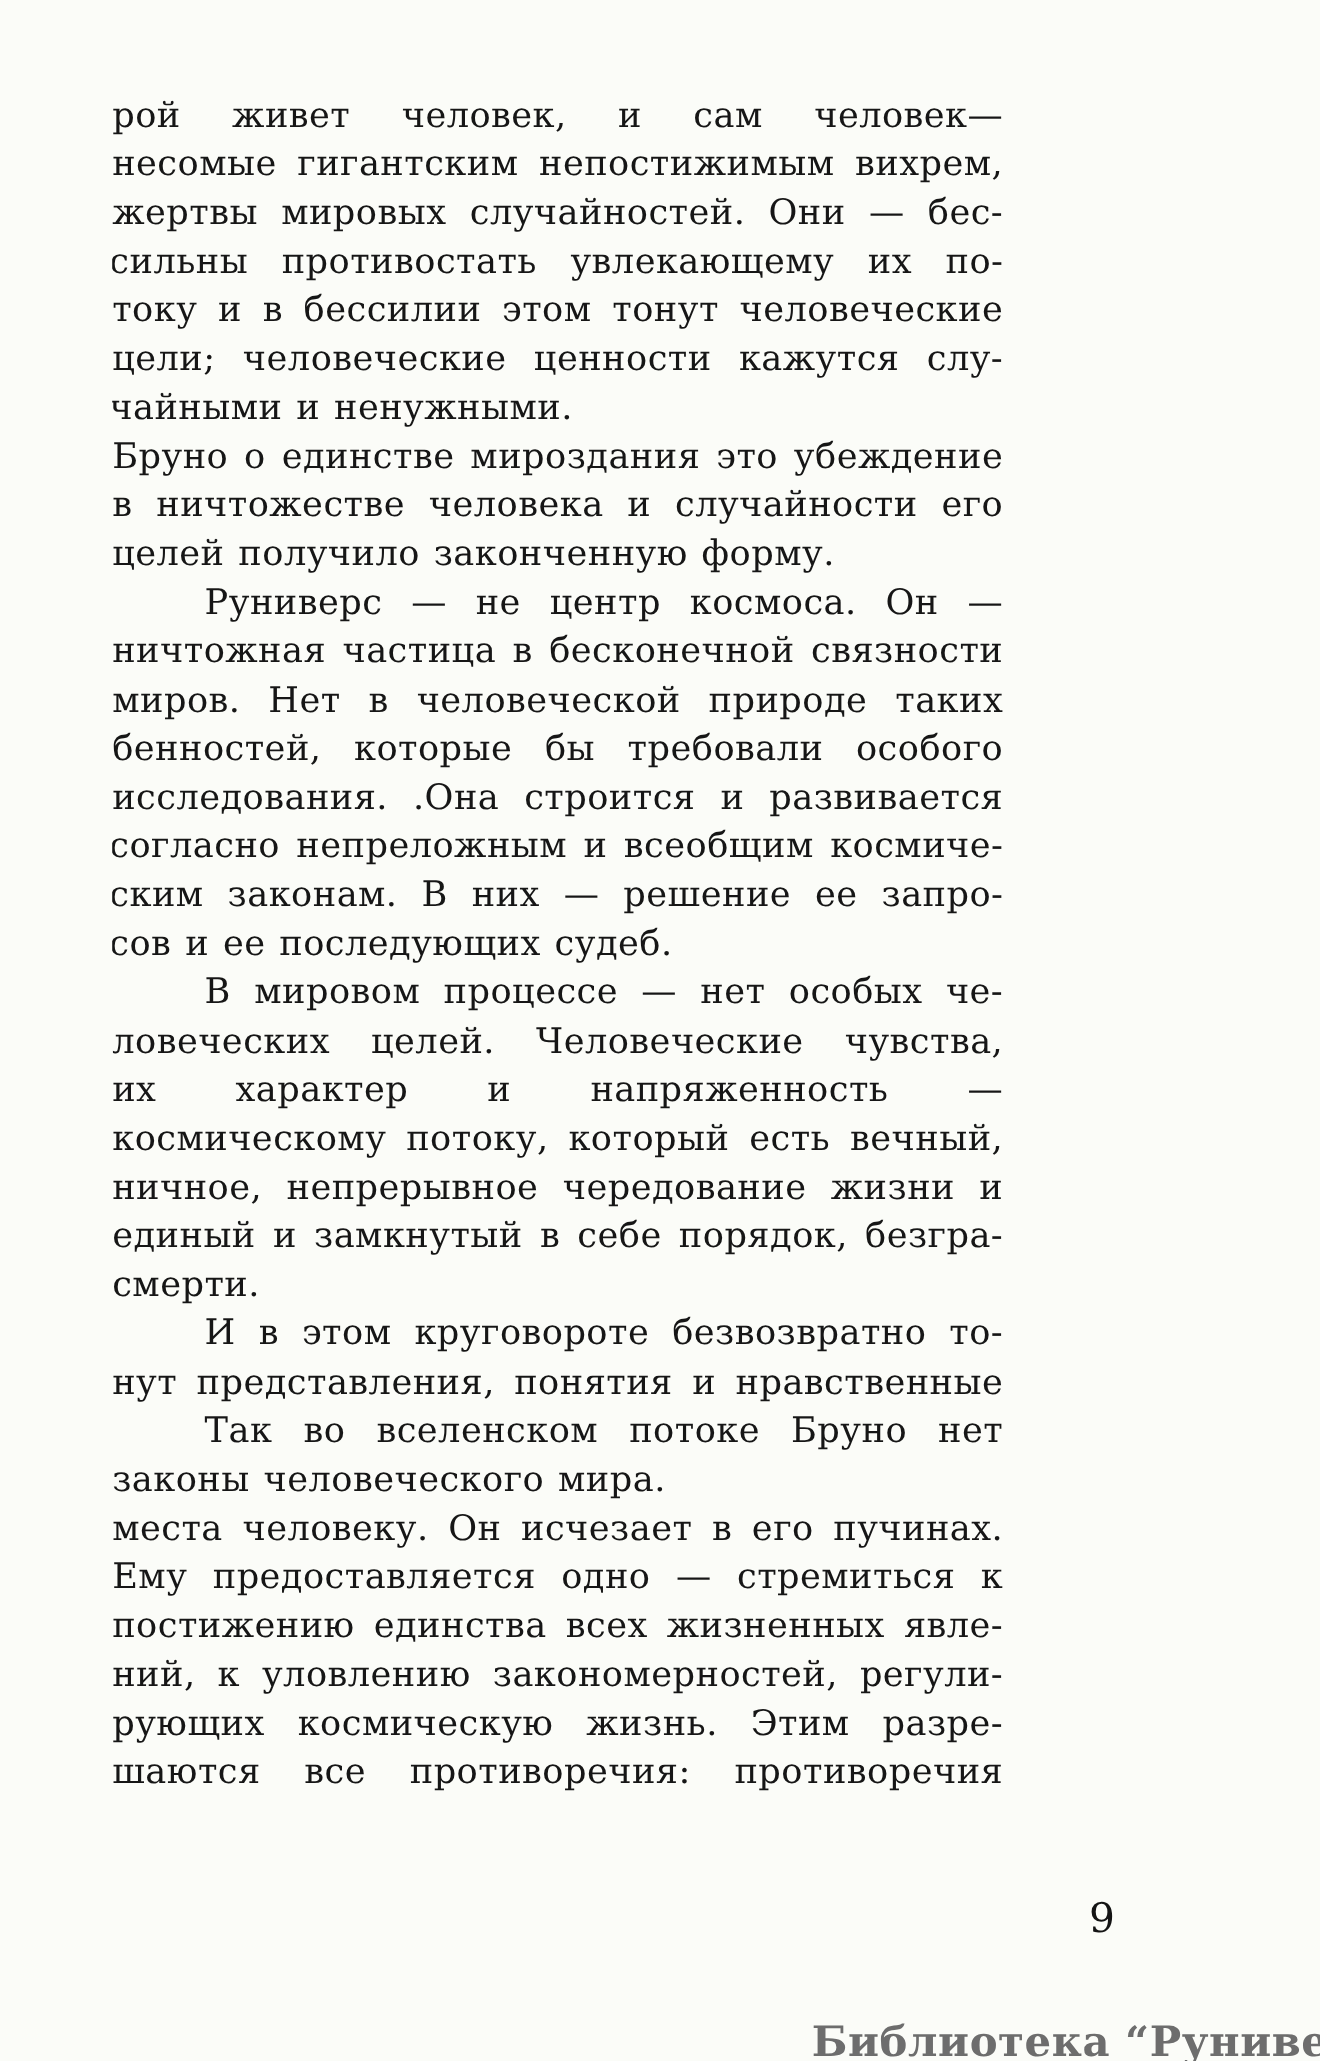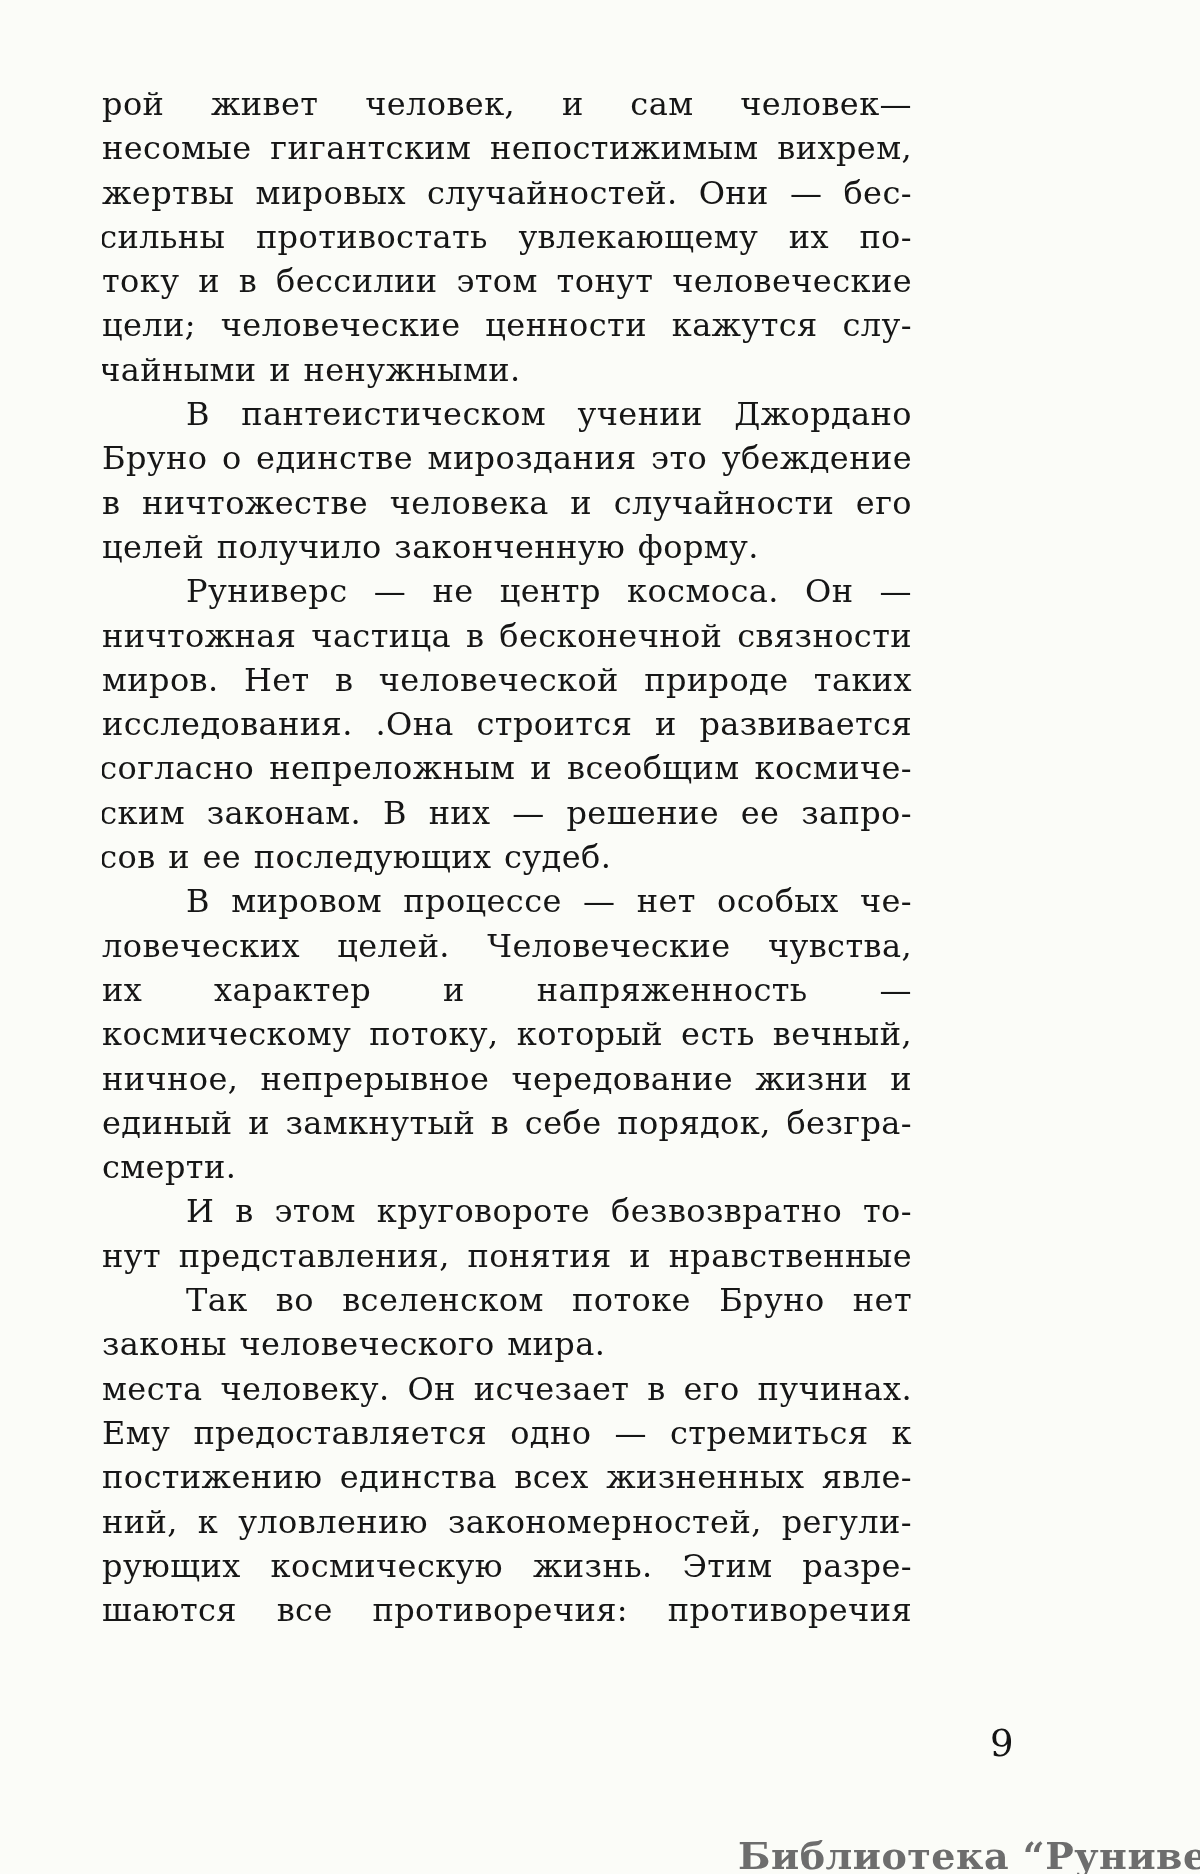--- a/index.html
+++ b/index.html
@@ -74,27 +74,27 @@
 
 <div class="page">
   <div class="text-block">
       <div class="line j">рой живет человек, и сам человек—песчинки,</div>
       <div class="line j">несомые гигантским непостижимым вихрем,</div>
       <div class="line j">жертвы мировых случайностей. Они — бес-</div>
       <div class="line j hang">-сильны противостать увлекающему их по-</div>
       <div class="line j">току и в бессилии этом тонут человеческие</div>
       <div class="line j">цели; человеческие ценности кажутся слу-</div>
       <div class="line l hang">-чайными и ненужными.</div>
-      <div class="line j indent">В пантеистическом учении Джордано</div>
       <div class="line j">Бруно о единстве мироздания это убеждение</div>
       <div class="line j">в ничтожестве человека и случайности его</div>
       <div class="line l">целей получило законченную форму.</div>
       <div class="line j indent">Руниверс — не центр космоса. Он —</div>
       <div class="line j">ничтожная частица в бесконечной связности</div>
       <div class="line j">миров. Нет в человеческой природе таких осо-</div>
+      <div class="line j">бенностей, которые бы требовали особого</div>
       <div class="line j">исследования. .Она строится и развивается</div>
       <div class="line j hang">-согласно непреложным и всеобщим космиче-</div>
       <div class="line j hang">-ским законам. В них — решение ее запро-</div>
       <div class="line l hang">-сов и ее последующих судеб.</div>
       <div class="line j indent">В мировом процессе — нет особых че-</div>
       <div class="line j">ловеческих целей. Человеческие чувства,</div>
       <div class="line j">их характер и напряженность — безразличны</div>
       <div class="line j">космическому потоку, который есть вечный,</div>
       <div class="line j">ничное, непрерывное чередование жизни и</div>
       <div class="line j">единый и замкнутый в себе порядок, безгра-</div>

